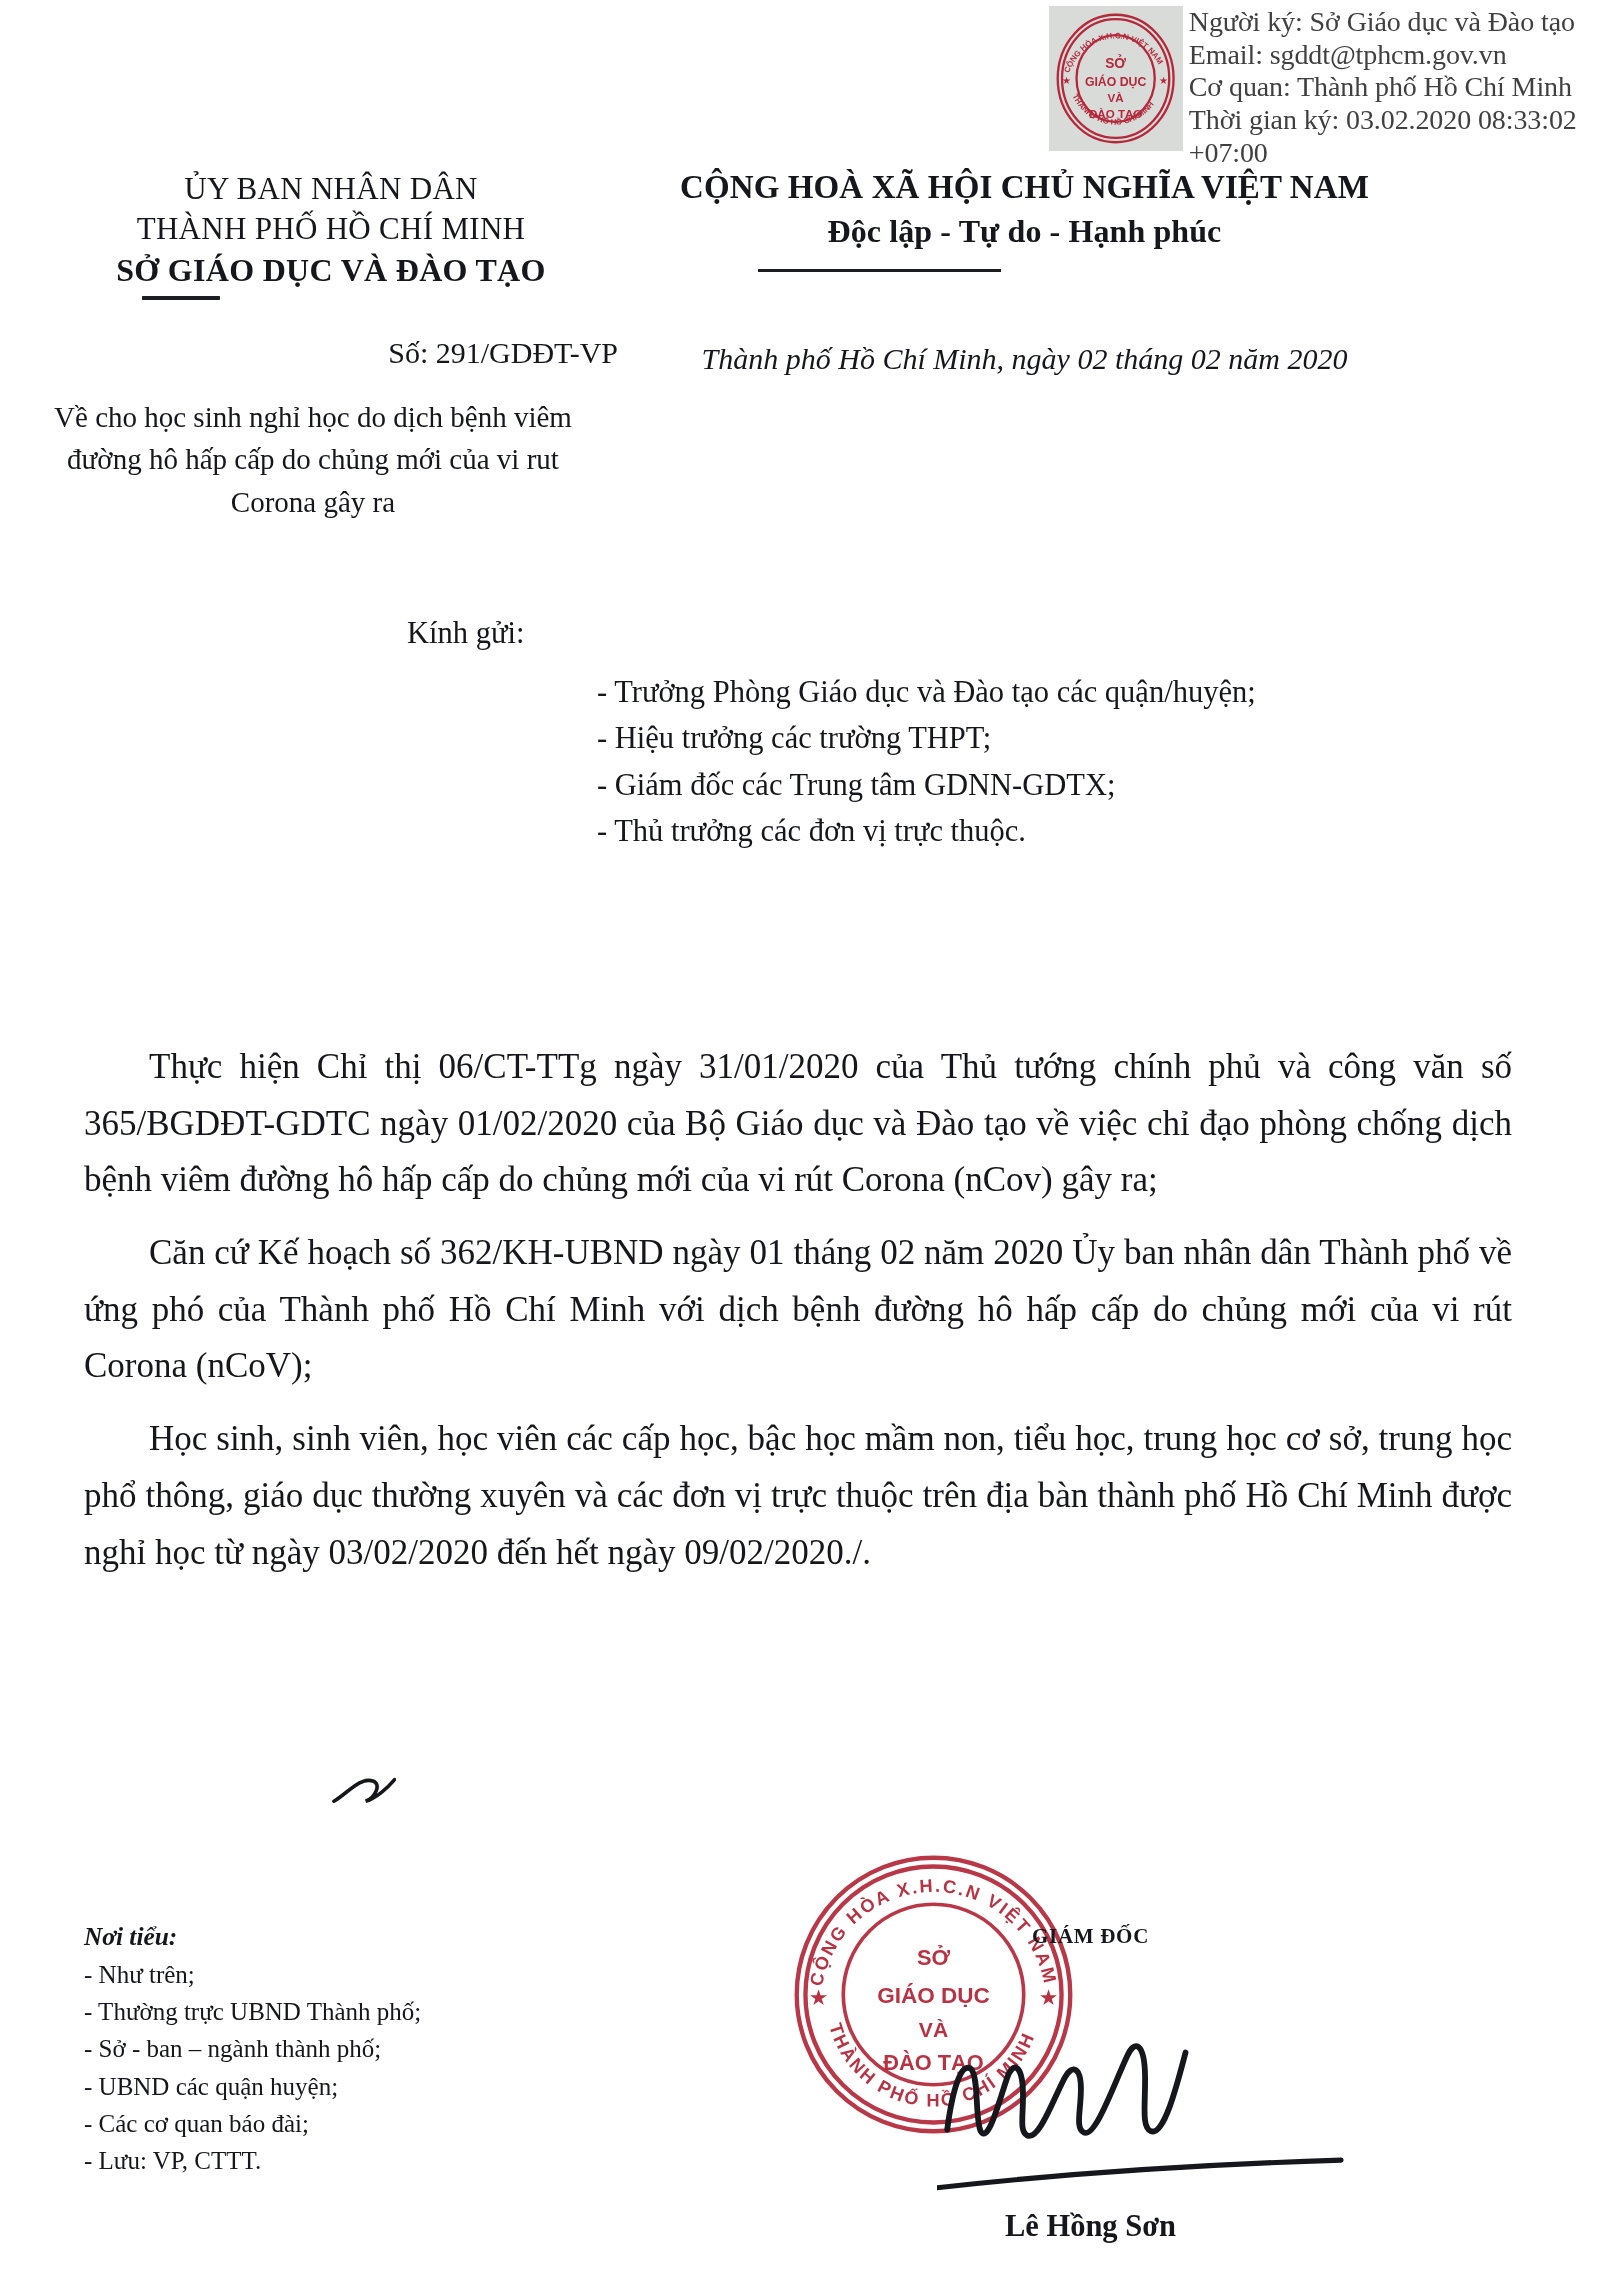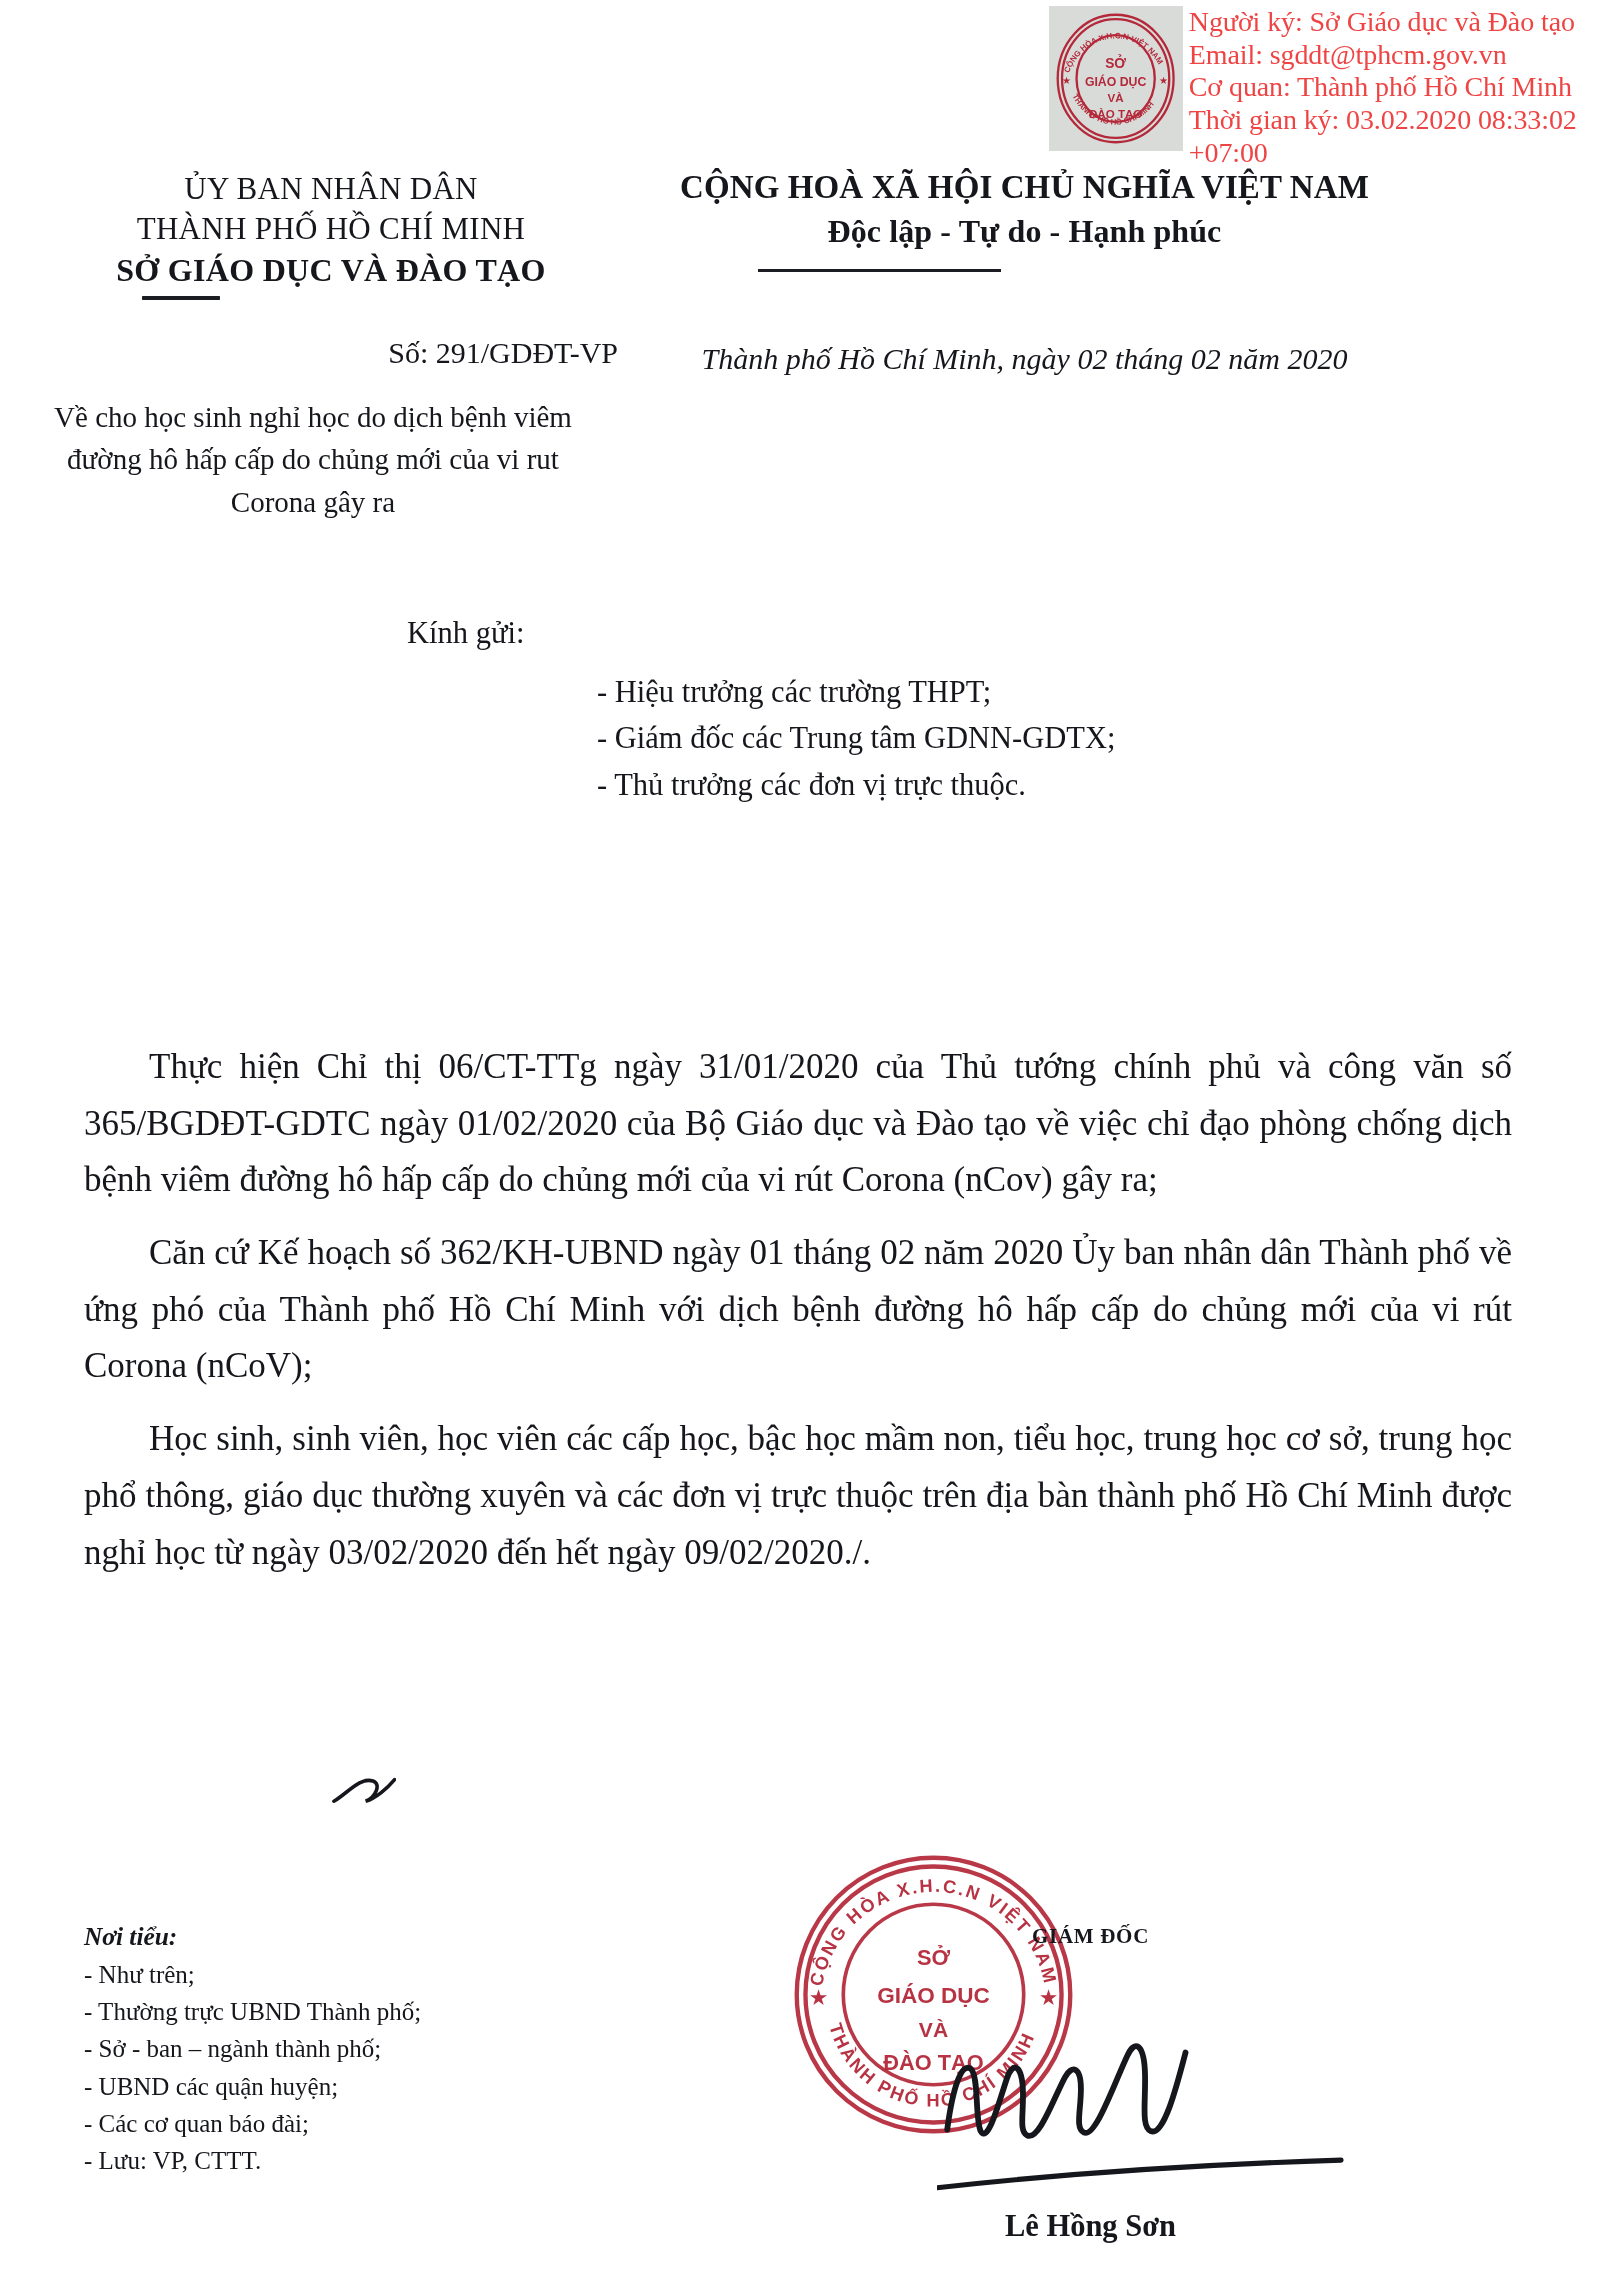--- a/index.html
+++ b/index.html
@@ -34,21 +34,21 @@
     position: relative;
     flex: 0 0 auto;
     overflow: hidden;
   }
   .digisig-stamp svg { display:block; }
   .digisig-text {
     margin-left: 5.8px;
     font-size: 28px;
     line-height: 1.17;
     white-space: nowrap;
-    color: #ef4444;
+    color: #404040;
     letter-spacing: -0.1px;
   }
 
   
   .hdr-left {
     position: absolute;
     top: 169px;
     left: 44px;
     width: 574px;
     text-align: center;
@@ -290,20 +290,21 @@
   <div class="rule-right"></div>
 
   <div class="docnum">Số: 291/GDĐT-VP</div>
 
   <div class="subject">Về cho học sinh nghỉ học do dịch bệnh viêm đường hô hấp cấp do chủng mới của vi rut Corona gây ra</div>
 
   <div class="placedate">Thành phố Hồ Chí Minh, ngày 02 tháng 02 năm 2020</div>
 
   <div class="kinhgui">Kính gửi:</div>
   <div class="rcpt-list">
+    <div class="rcpt-item justify"><span class="fill">- Trưởng Phòng Giáo dục và Đào tạo các quận/huyện;</span></div>
     <div class="rcpt-item"><span>- Hiệu trưởng các trường THPT;</span></div>
     <div class="rcpt-item"><span>- Giám đốc các Trung tâm GDNN-GDTX;</span></div>
     <div class="rcpt-item"><span>- Thủ trưởng các đơn vị trực thuộc.</span></div>
   </div>
 
   <div class="body">
     <p>Thực hiện Chỉ thị 06/CT-TTg ngày 31/01/2020 của Thủ tướng chính phủ và công văn số 365/BGDĐT-GDTC ngày 01/02/2020 của Bộ Giáo dục và Đào tạo về việc chỉ đạo phòng chống dịch bệnh viêm đường hô hấp cấp do chủng mới của vi rút Corona (nCov) gây ra;</p>
     <p>Căn cứ Kế hoạch số 362/KH-UBND ngày 01 tháng 02 năm 2020 Ủy ban nhân dân Thành phố về ứng phó của Thành phố Hồ Chí Minh với dịch bệnh đường hô hấp cấp do chủng mới của vi rút Corona (nCoV);</p>
     <p>Học sinh, sinh viên, học viên các cấp học, bậc học mầm non, tiểu học, trung học cơ sở, trung học phổ thông, giáo dục thường xuyên và các đơn vị trực thuộc trên địa bàn thành phố Hồ Chí Minh được nghỉ học từ ngày 03/02/2020 đến hết ngày 09/02/2020./.</p>
   </div>

